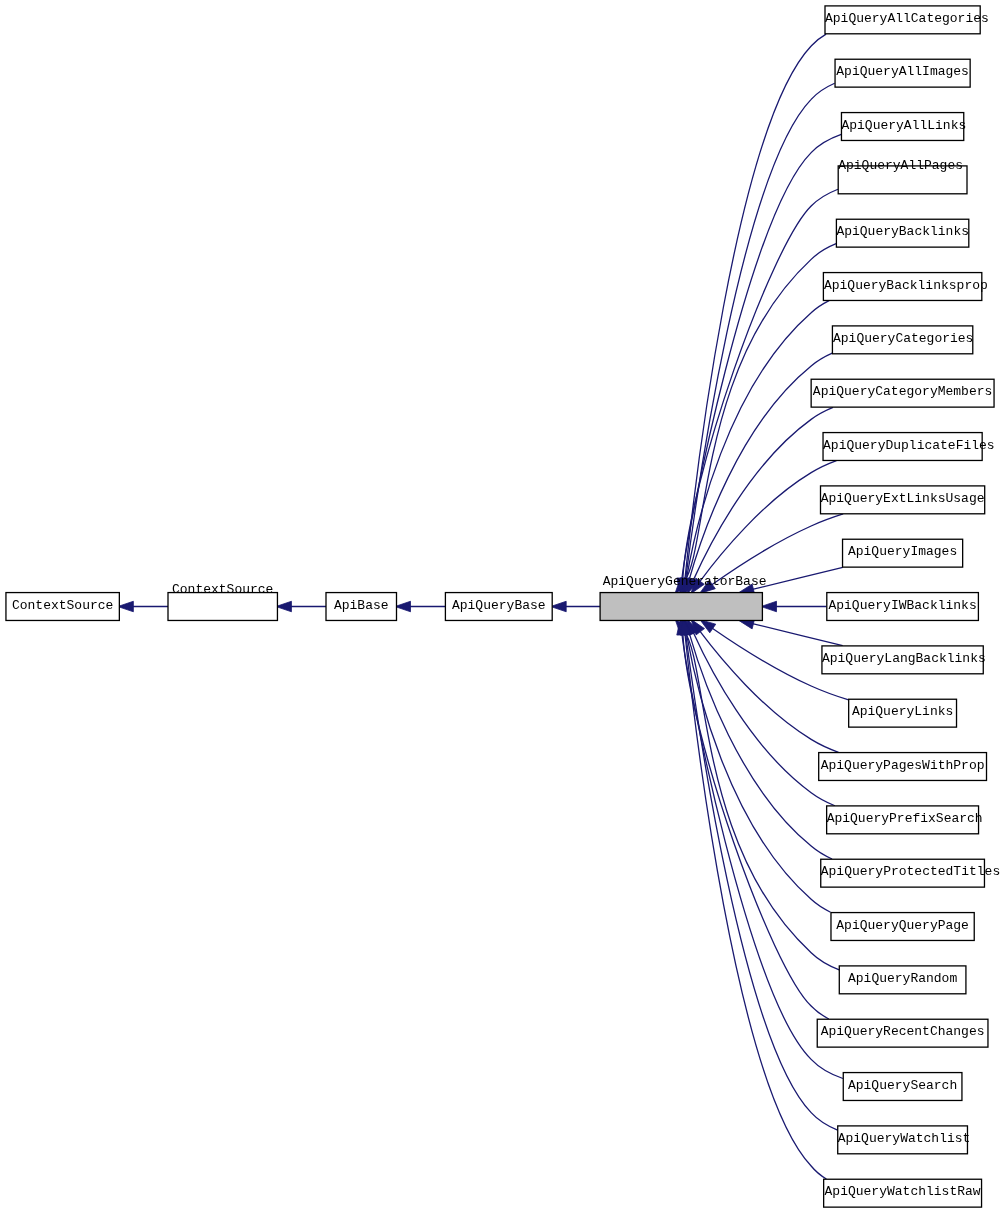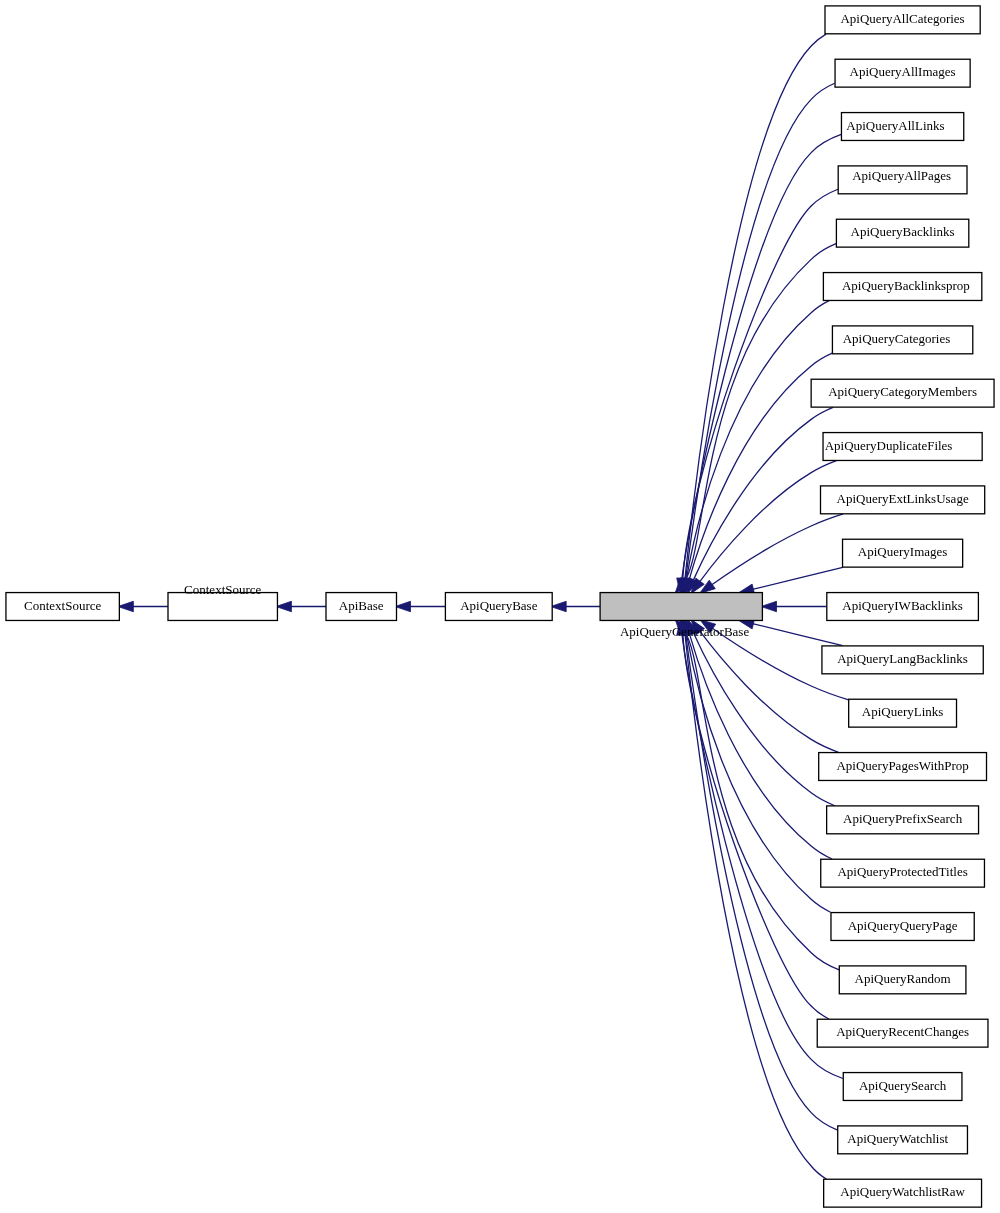--- a/index.html
+++ b/index.html
@@ -5,21 +5,21 @@
 <style>
   html,body{margin:0;padding:0;background:#ffffff;}
   body{width:1000px;height:1213px;overflow:hidden;
        font-family:"Liberation Sans",sans-serif;}
   #diagram{position:relative;width:1000px;height:1213px;background:#ffffff;}
   #svgroot{position:absolute;left:0;top:0;display:block;}
   .nodebox{fill:#ffffff;stroke:#000000;stroke-width:1.3;shape-rendering:geometricPrecision;}
   .nodebox.hl{fill:#bfbfbf;}
   .edgepath{fill:none;stroke:#191970;stroke-width:1.3;}
   .edgearrow{fill:#191970;stroke:#191970;stroke-width:0.8;stroke-linejoin:miter;}
-  .nodelabel{position:absolute;font-family:Liberation Serif, serif;font-size:13px;
+  .nodelabel{position:absolute;font-family:Liberation Mono, monospace;font-size:13px;
              line-height:20px;color:#000000;text-align:center;white-space:pre;
              transform:translateZ(0);}
 </style>
 </head>
 <body>
 
 <div id="diagram">
 <svg id="svgroot" width="1000" height="1213" viewBox="0 0 1000 1213" xmlns="http://www.w3.org/2000/svg">
   <rect x="0" y="0" width="1000" height="1213" fill="#ffffff"></rect>
   <g id="edges-layer">
@@ -216,25 +216,25 @@
     </g>
     <g class="node">
       <rect class="nodebox" x="823.65" y="1179.23" width="157.9" height="27.9"></rect>
     </g>
   </g>
 </svg>
   <div class="nodelabel" style="left:5.95px;top:595.76px;width:113.40px">ContextSource</div>
   <div class="nodelabel" style="left:168.00px;top:580px;width:109.44px">ContextSource</div>
   <div class="nodelabel" style="left:326.00px;top:595.76px;width:70.50px">ApiBase</div>
   <div class="nodelabel" style="left:445.40px;top:595.76px;width:106.80px">ApiQueryBase</div>
-  <div class="nodelabel" style="left:600.10px;top:622px;width:169px">ApiQueryGeneratorBase</div>
+  <div class="nodelabel" style="left:600.10px;top:572px;width:169px">ApiQueryGeneratorBase</div>
   <div class="nodelabel" style="left:825.00px;top:9.09px;width:155.20px">ApiQueryAllCategories</div>
   <div class="nodelabel" style="left:835.05px;top:62.42px;width:135.10px">ApiQueryAllImages</div>
   <div class="nodelabel" style="left:841.46px;top:115.76px;width:108px">ApiQueryAllLinks</div>
-  <div class="nodelabel" style="left:838.20px;top:166px;width:127px">ApiQueryAllPages</div>
+  <div class="nodelabel" style="left:838.20px;top:156px;width:104px">ApiQueryAllPages</div>
   <div class="nodelabel" style="left:836.40px;top:222.42px;width:132.40px">ApiQueryBacklinks</div>
   <div class="nodelabel" style="left:823.39px;top:275.76px;width:165px">ApiQueryBacklinksprop</div>
   <div class="nodelabel" style="left:833px;top:329.09px;width:127px">ApiQueryCategories</div>
   <div class="nodelabel" style="left:811.15px;top:382.42px;width:182.90px">ApiQueryCategoryMembers</div>
   <div class="nodelabel" style="left:823.04px;top:435.76px;width:131px">ApiQueryDuplicateFiles</div>
   <div class="nodelabel" style="left:820.50px;top:489.09px;width:164.20px">ApiQueryExtLinksUsage</div>
   <div class="nodelabel" style="left:842.54px;top:542.42px;width:120.12px">ApiQueryImages</div>
   <div class="nodelabel" style="left:826.80px;top:595.76px;width:151.60px">ApiQueryIWBacklinks</div>
   <div class="nodelabel" style="left:821.94px;top:649.09px;width:161.32px">ApiQueryLangBacklinks</div>
   <div class="nodelabel" style="left:848.68px;top:702.42px;width:107.84px">ApiQueryLinks</div>

